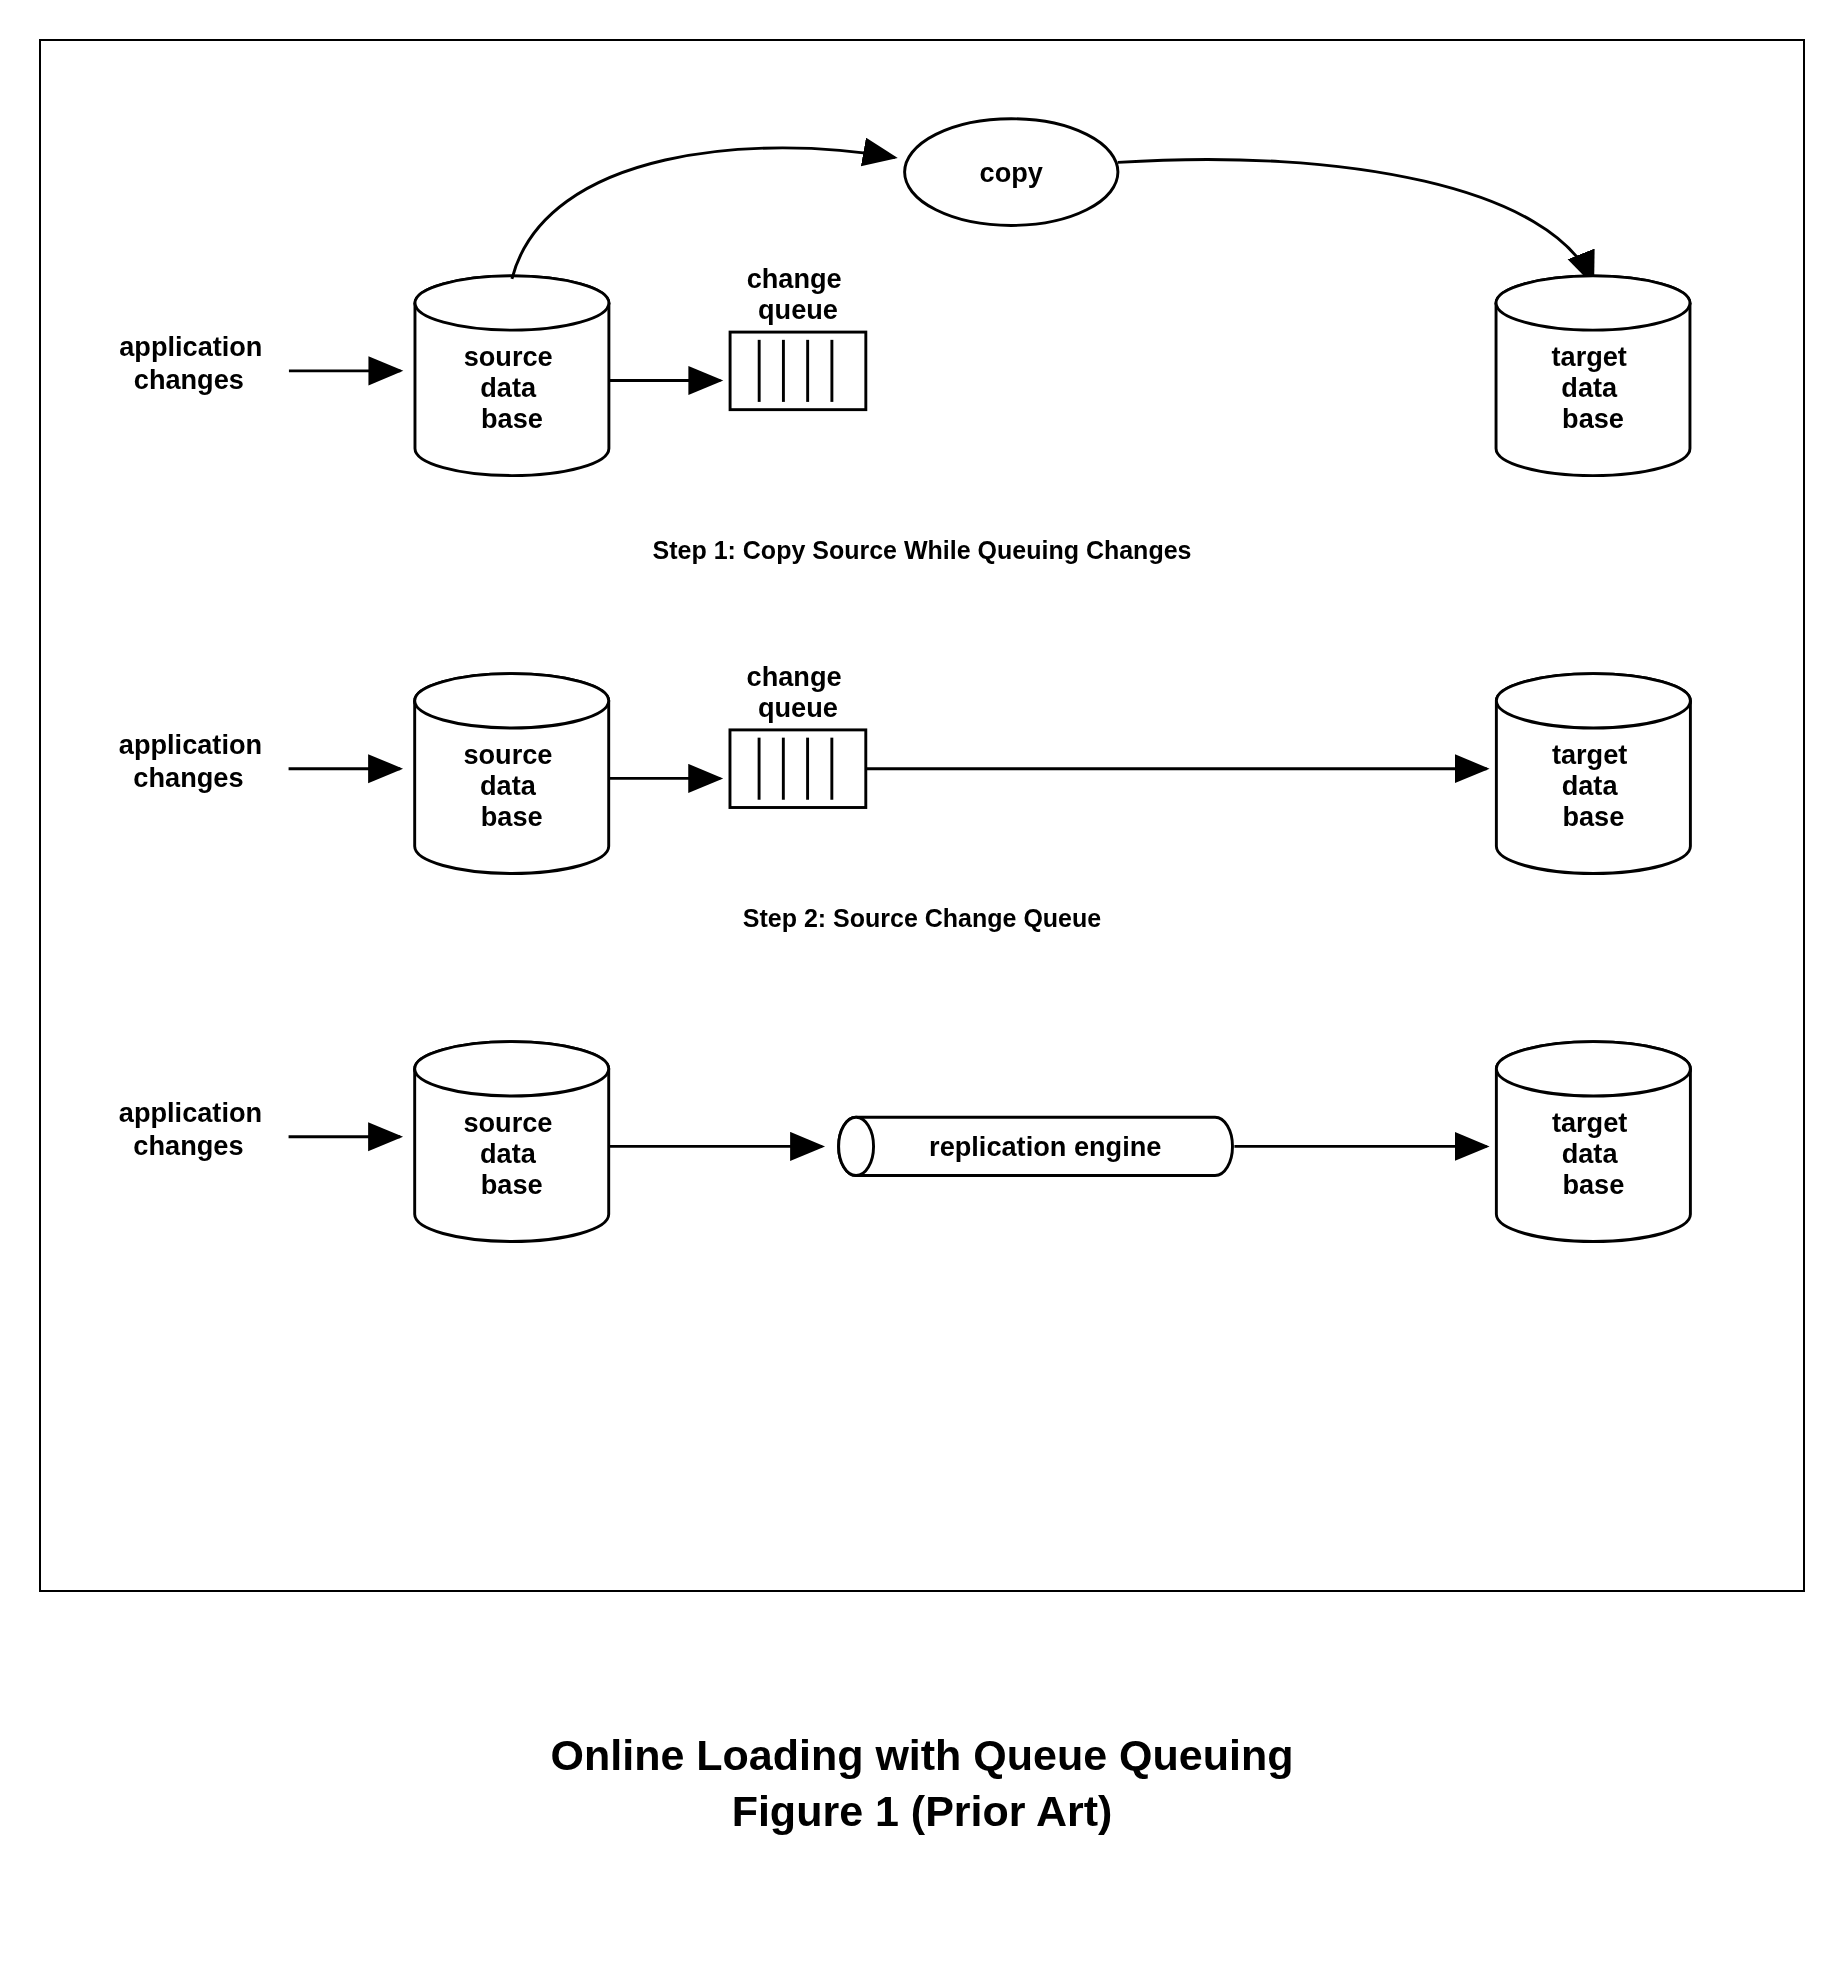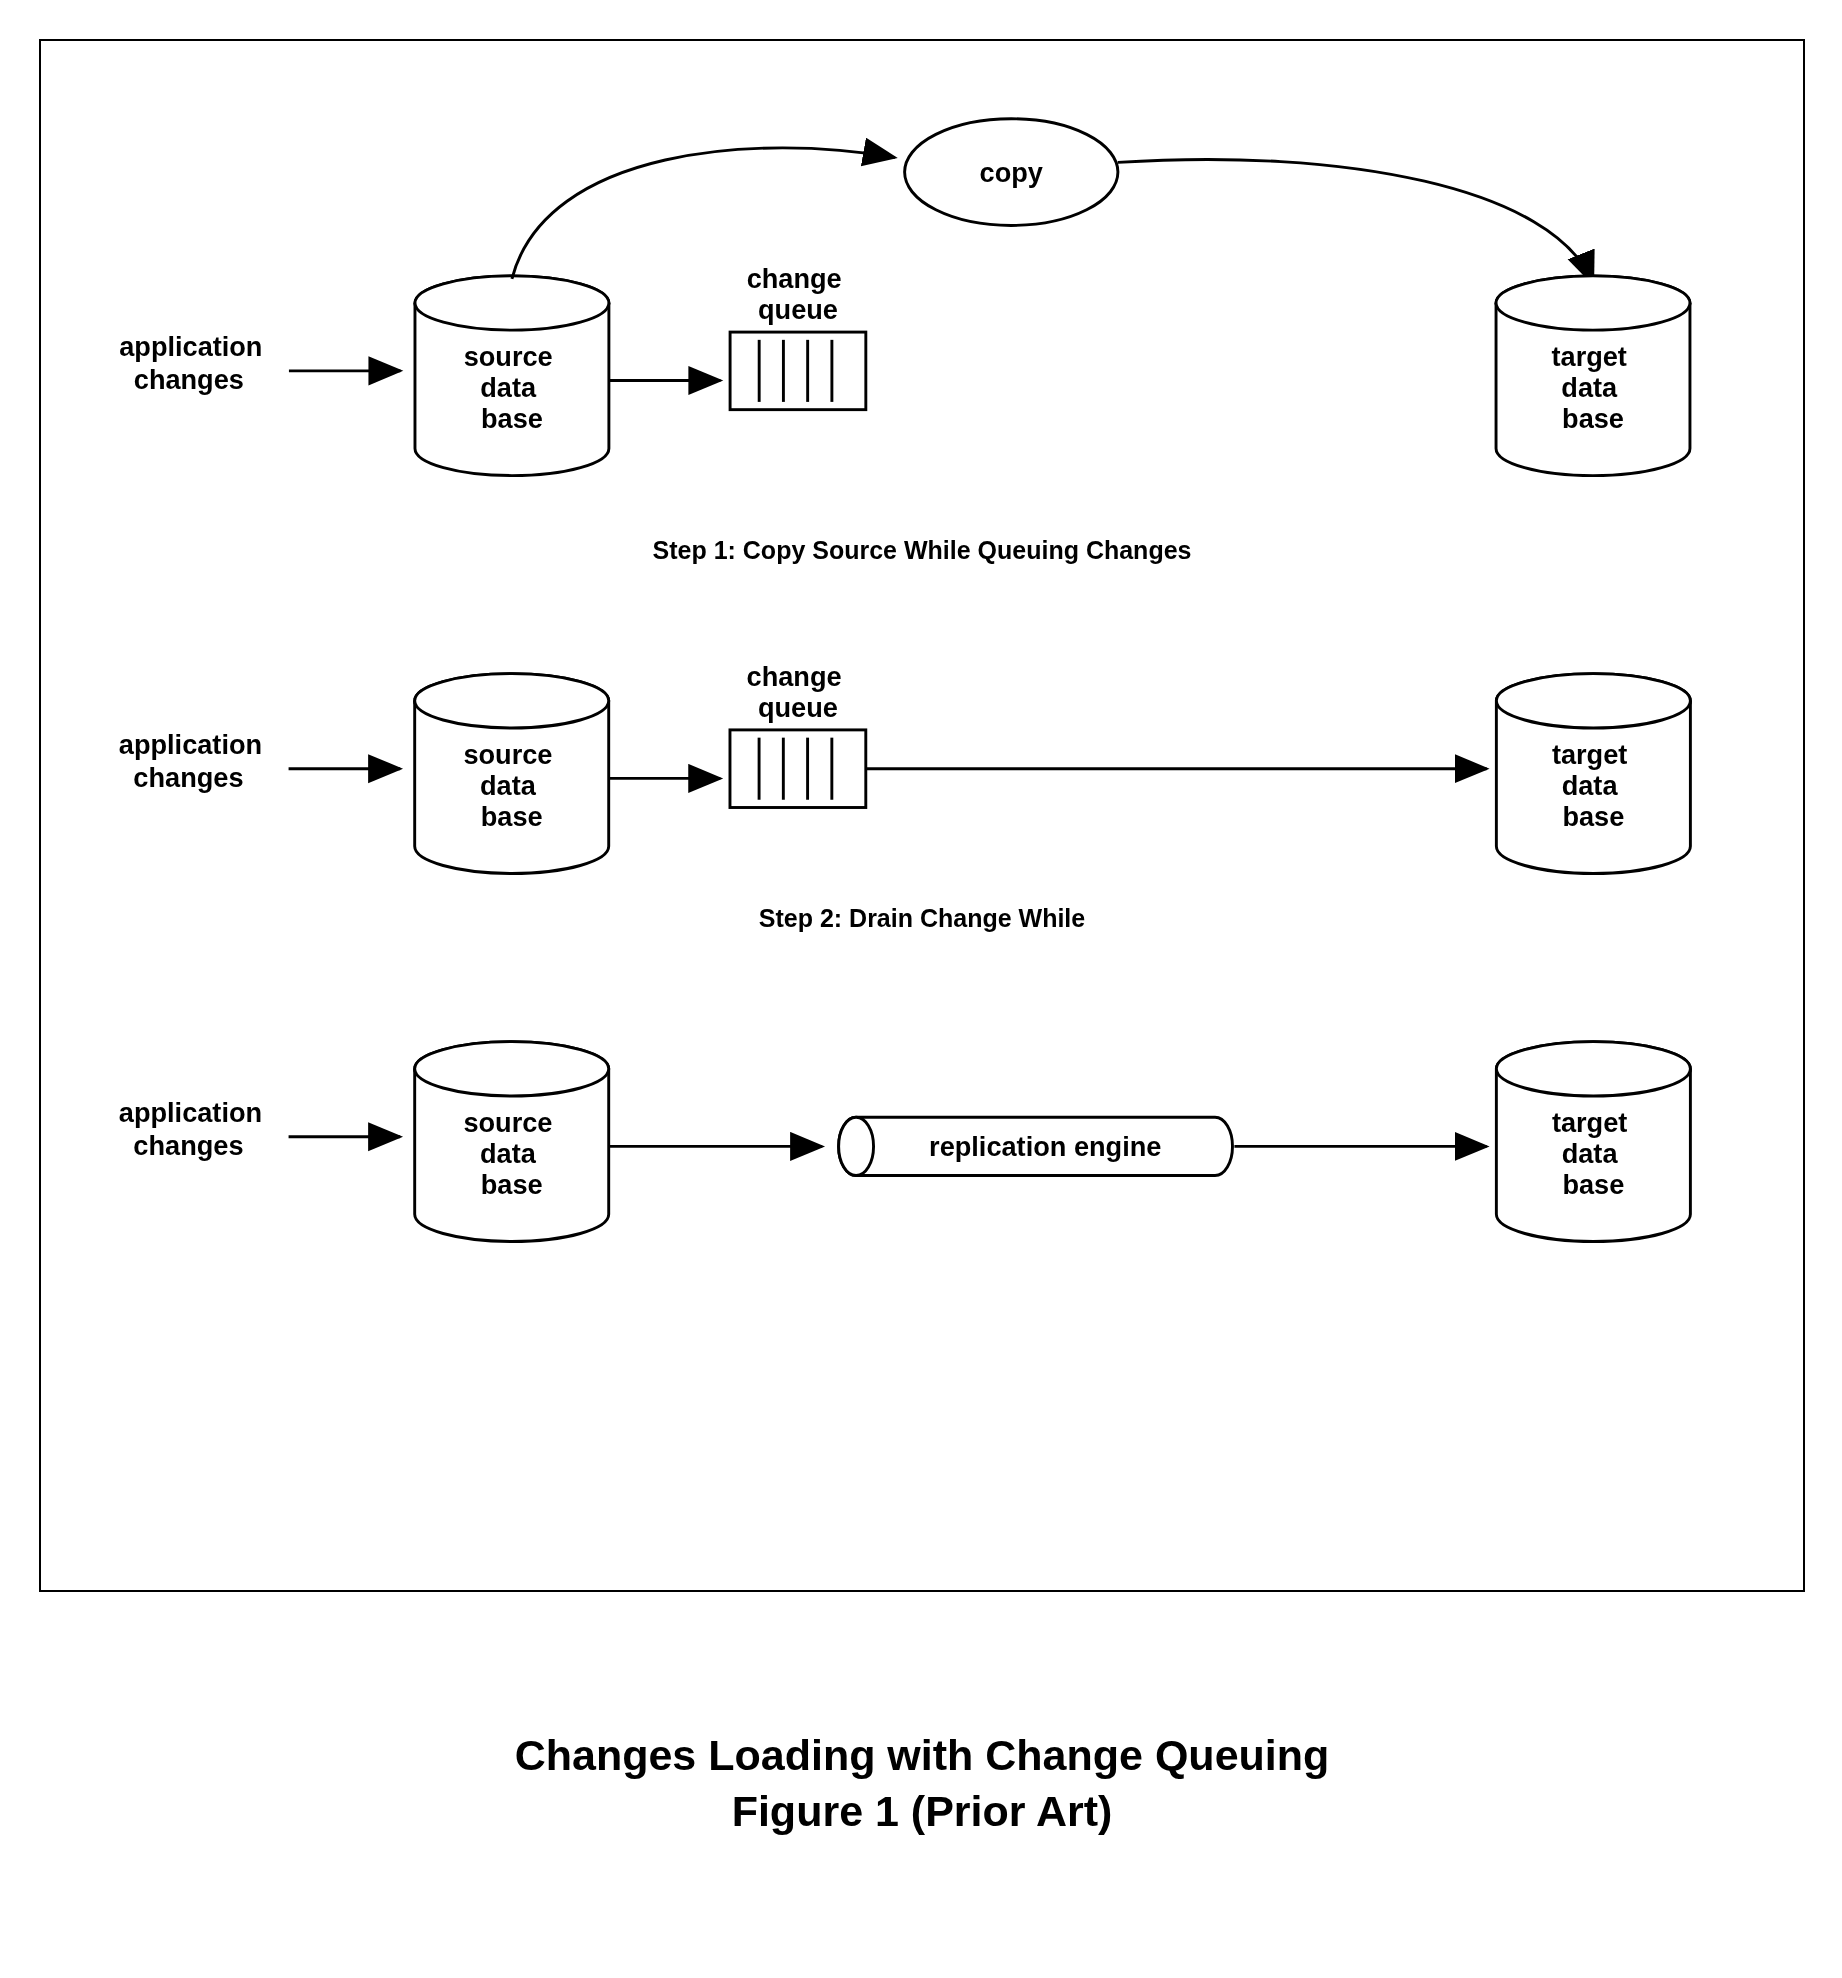--- a/index.html
+++ b/index.html
@@ -158,21 +158,21 @@
     <ellipse cx="1560" cy="80" rx="100" ry="28" fill="#fff" stroke="#000" stroke-width="3"></ellipse>
     <path d="M1460,80 L1460,230 A100,28 0 0 0 1660,230 L1660,80" fill="#fff" stroke="#000" stroke-width="3"></path>
     <ellipse cx="1560" cy="80" rx="100" ry="28" fill="#fff" stroke="#000" stroke-width="3"></ellipse>
     <text class="db-label" x="1560" y="145" font-size="28" text-anchor="middle">
       <tspan x="1560" dy="0">target</tspan>
       <tspan x="1560" dy="32">data</tspan>
       <tspan x="1560" dy="32">base</tspan>
     </text>
   </g>
 </svg>
-<div class="step-caption">Step 2: Drain Change While</div>
+<div class="step-caption">Step 2: Source Change Queue</div>
 </div>
 
 <div class="step">
 <svg viewBox="0 0 1740 280" width="1688" height="272">
   <defs>
     <marker id="ah3" markerWidth="14" markerHeight="14" refX="11" refY="5" orient="auto">
       <path d="M0,0 L12,5 L0,10 Z" fill="#000"></path>
     </marker>
   </defs>
 
@@ -212,18 +212,18 @@
       <tspan x="1560" dy="32">data</tspan>
       <tspan x="1560" dy="32">base</tspan>
     </text>
   </g>
 </svg>
 </div>
 
 </div>
 
 <div class="figure-title">
-  <div>Changes Loading with Change Queuing</div>
+  <div>Online Loading with Queue Queuing</div>
   <div>Figure 1 (Prior Art)</div>
 </div>
 
 </div>
 
 
 </body></html>

